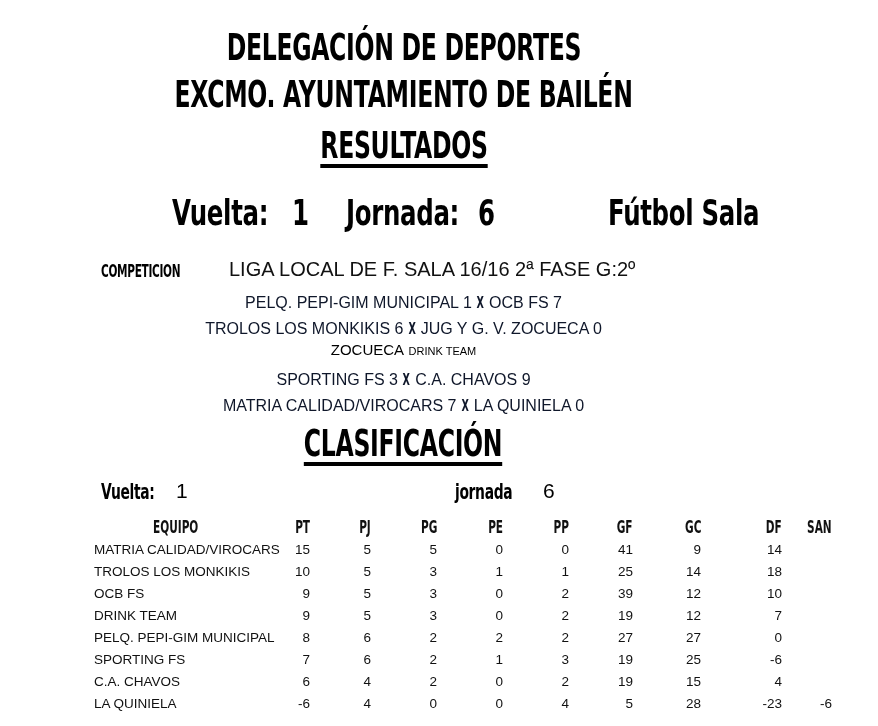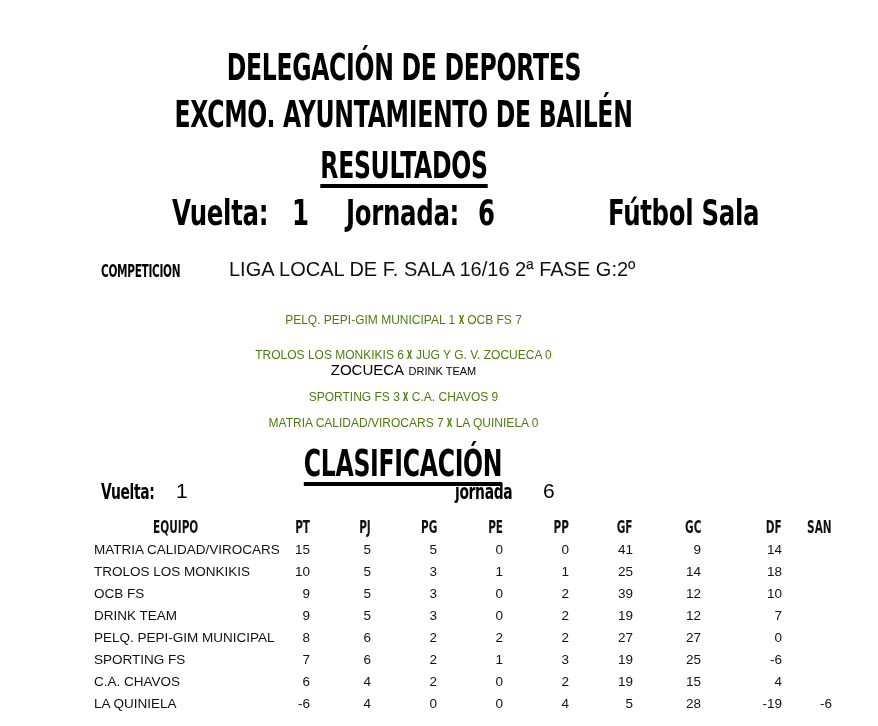--- a/index.html
+++ b/index.html
@@ -1,24 +1,24 @@
 <!DOCTYPE html>
 <html><head>
 <meta charset="utf-8">
 <style>
   html, body { margin: 0; padding: 0; background: #ffffff; }
   body { width: 878px; height: 726px; position: relative; overflow: hidden; color: #000; font-family: "Liberation Sans", sans-serif; }
   .cond { font-family: "DejaVu Sans", sans-serif; font-weight: bold; display: inline-block; transform-origin: left center; letter-spacing: -0.5px; }
   .abs { position: absolute; white-space: nowrap; }
-  .center-wrap { position: absolute; left: 0; width: 807px; text-align: center; margin-top: 20px; }
+  .center-wrap { position: absolute; left: 0; width: 807px; text-align: center; }
   .hdr { font-size: 34px; line-height: 38px; transform: scaleX(0.62); transform-origin: center center; display:inline-block; }
   .uline { border-bottom: 4px solid #000; padding-bottom: 0px; }
   .sub { font-size: 36px; transform: scaleX(0.68); transform-origin: left center; }
   .plain { font-family: "Liberation Sans", sans-serif; }
-  .match { font-size: 12px; color: #4d7c0f; }
+  .match { font-size: 16px; color: #0f172a; }
   .x { font-family: "DejaVu Sans", sans-serif; font-weight: bold; display:inline-block; transform: scaleX(0.6); margin: 0 -2px; }
   table.std { position: absolute; left: 94px; top: 516px; border-collapse: collapse; }
   table.std td, table.std th { padding: 0; height: 22px; font-size: 13.5px; color:#111; }
   table.std th { font-family: "DejaVu Sans", sans-serif; font-weight: bold; font-size: 17px; }
   th .hc { display:inline-block; transform: scaleX(0.62); transform-origin: right center; }
   th.l .hc { transform-origin: left center; }
   .num { text-align: right; }
 </style>
 </head>
 <body>
@@ -54,21 +54,21 @@
 </div>
 <div class="abs plain" style="left:229px; top:258px; font-size:20px; color:#111;">LIGA LOCAL DE F. SALA 16/16  2ª FASE G:2º</div>
 
 <div class="center-wrap match" style="top:293px;">
   <span>PELQ. PEPI-GIM MUNICIPAL</span>
   <span>1</span>
   <span class="x">X</span>
   <span>OCB FS</span>
   <span>7</span>
 </div>
-<div class="center-wrap match" style="top:328px;">
+<div class="center-wrap match" style="top:319px;">
   <span>TROLOS LOS MONKIKIS</span>
   <span>6</span>
   <span class="x">X</span>
   <span>JUG Y G. V. ZOCUECA</span>
   <span>0</span>
 </div>
 <div class="center-wrap" style="top:341px;">
   <span style="font-size:15px;">ZOCUECA</span>
   <span style="font-size:11px;">DRINK TEAM</span>
 </div>
@@ -214,17 +214,17 @@
     </tr>
     <tr>
       <td>LA QUINIELA</td>
       <td class="num">-6</td>
       <td class="num">4</td>
       <td class="num">0</td>
       <td class="num">0</td>
       <td class="num">4</td>
       <td class="num">5</td>
       <td class="num">28</td>
-      <td class="num">-19</td>
+      <td class="num">-23</td>
       <td class="num">-6</td>
     </tr>
   </tbody>
 </table>
 
 </body></html>

